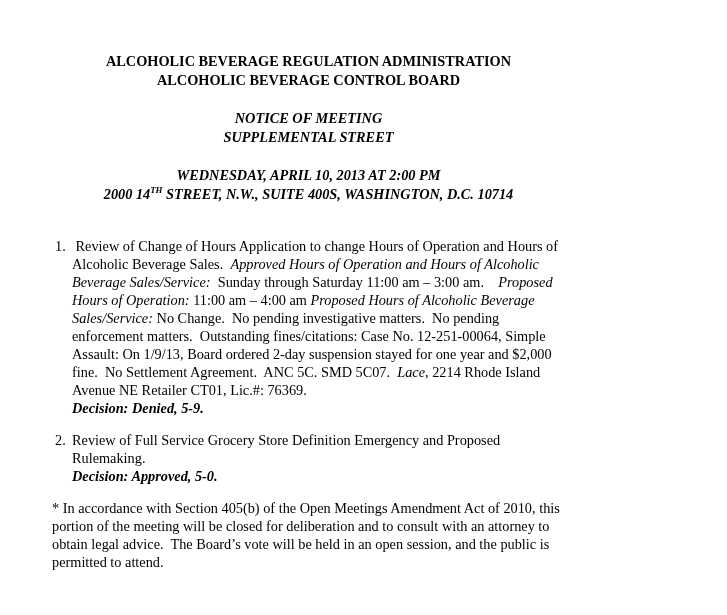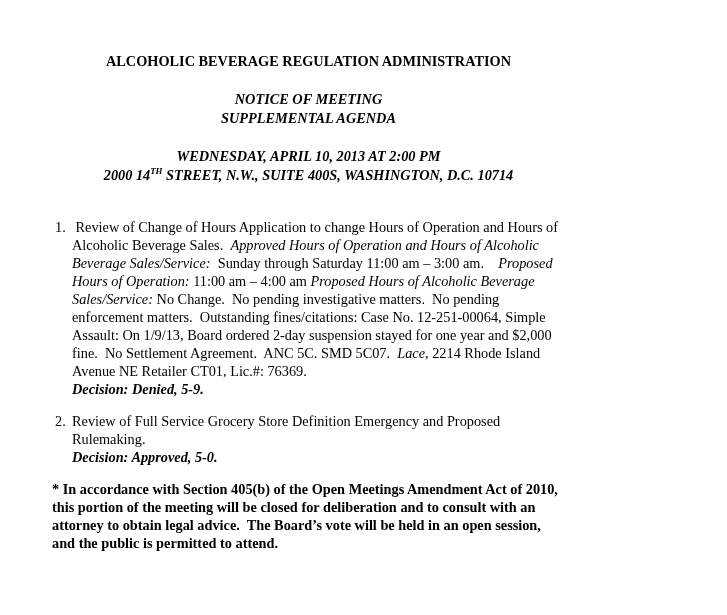--- a/index.html
+++ b/index.html
@@ -37,35 +37,36 @@
   .item-number {
     width: 17px;
     flex-shrink: 0;
   }
   .item-content { flex: 1; }
   .item-body { white-space: pre-wrap; }
   .seg-normal { font-weight: normal; font-style: normal; }
   .seg-bold-italic { font-weight: normal; font-style: italic; }
   .item-decision { font-weight: bold; font-style: italic; }
   .closing-note {
-    font-weight: bold;
+    font-weight: normal;
     white-space: pre-wrap;
   }
 </style>
 </head>
 <body>
 
 <div class="page">
 
   <div class="doc-header">
     <div class="h-line">ALCOHOLIC BEVERAGE REGULATION ADMINISTRATION</div>
+    <div class="h-line">ALCOHOLIC BEVERAGE CONTROL BOARD</div>
 
     <div class="h-group">
       <div class="h-line">NOTICE OF MEETING</div>
-      <div class="h-line">SUPPLEMENTAL AGENDA</div>
+      <div class="h-line">SUPPLEMENTAL STREET</div>
     </div>
 
     <div class="h-group">
       <div class="h-line">WEDNESDAY, APRIL 10, 2013 AT 2:00 PM</div>
       <div class="h-line meeting-address">
         <span>2000 14</span><sup>TH</sup><span> STREET, N.W., SUITE 400S, WASHINGTON, D.C. 10714</span>
       </div>
     </div>
   </div>
 

